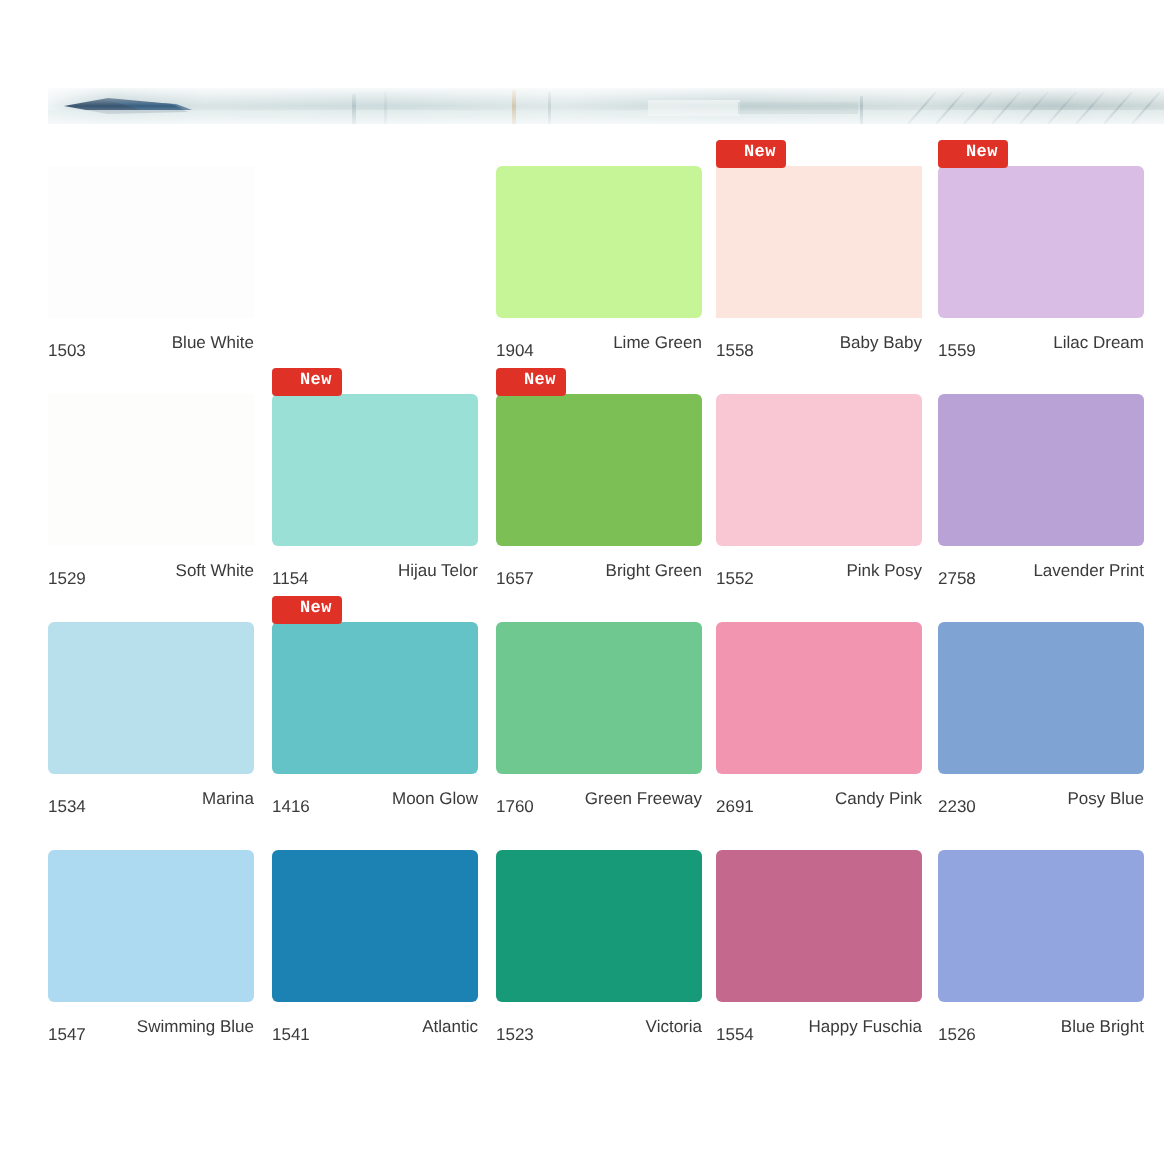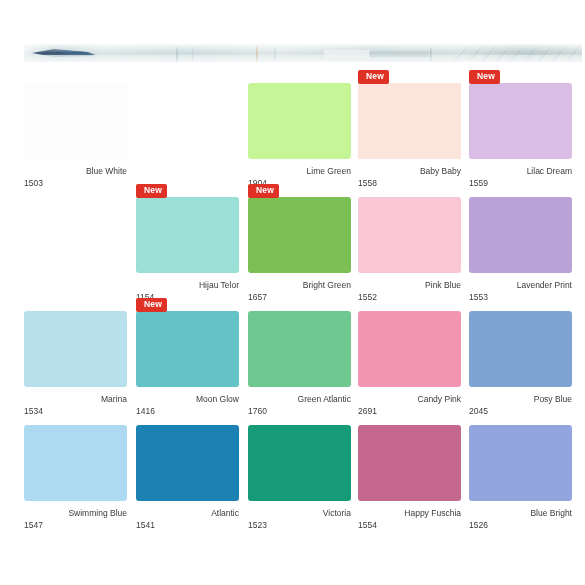--- a/index.html
+++ b/index.html
@@ -77,42 +77,42 @@
 
   .badge {
     position: absolute;
     left: 0;
     top: 2px;
     background: #e03127;
     color: #ffffff;
     font-size: 8.5px;
     line-height: 11px;
     font-weight: bold;
-    padding: 1px 5px 2px 8px;
+    padding: 1px 5px 2px 14px;
     border-radius: 2px;
     letter-spacing: 0.2px;
     z-index: 3;
-    font-family: Liberation Sans, sans-serif;
+    font-family: Liberation Mono, monospace;
   }
 
   .caption {
     position: absolute;
     left: 0;
     top: 96px;
     width: 103px;
     height: 14px;
     font-size: 8.5px;
     line-height: 14px;
     color: #3a3a3a;
     white-space: nowrap;
   }
   .caption .code {
     position: absolute;
     left: 0;
-    top: 12px;
+    top: 4px;
   }
   .caption .nm {
     position: absolute;
     right: 0;
     top: 0;
     text-align: left;
   }
 </style>
 </head>
 <body>
@@ -196,20 +196,28 @@
       <div class="badge">New</div>
       <div class="chip" style="background: rgb(217, 189, 228);"></div>
       <div class="caption">
         <span class="code">1559</span>
         <span class="nm">Lilac Dream</span>
       </div>
     </div>
   </div>
 
   <div class="row">
+    <div class="cell c0">
+
+      <div class="chip plain" style="background: rgb(253, 253, 252);"></div>
+      <div class="caption">
+        <span class="code">1529</span>
+        <span class="nm">Soft White</span>
+      </div>
+    </div>
     <div class="cell c1">
       <div class="badge">New</div>
       <div class="chip" style="background: rgb(154, 224, 215);"></div>
       <div class="caption">
         <span class="code">1154</span>
         <span class="nm">Hijau Telor</span>
       </div>
     </div>
     <div class="cell c2">
       <div class="badge">New</div>
@@ -217,28 +225,28 @@
       <div class="caption">
         <span class="code">1657</span>
         <span class="nm">Bright Green</span>
       </div>
     </div>
     <div class="cell c3">
 
       <div class="chip" style="background: rgb(249, 198, 212);"></div>
       <div class="caption">
         <span class="code">1552</span>
-        <span class="nm">Pink Blue</span>
+        <span class="nm">Pink Posy</span>
       </div>
     </div>
     <div class="cell c4">
 
       <div class="chip" style="background: rgb(185, 162, 214);"></div>
       <div class="caption">
-        <span class="code">1553</span>
+        <span class="code">2758</span>
         <span class="nm">Lavender Print</span>
       </div>
     </div>
   </div>
 
   <div class="row">
     <div class="cell c0">
 
       <div class="chip" style="background: rgb(184, 224, 236);"></div>
       <div class="caption">
@@ -252,36 +260,36 @@
       <div class="caption">
         <span class="code">1416</span>
         <span class="nm">Moon Glow</span>
       </div>
     </div>
     <div class="cell c2">
 
       <div class="chip" style="background: rgb(110, 200, 144);"></div>
       <div class="caption">
         <span class="code">1760</span>
-        <span class="nm">Green Atlantic</span>
+        <span class="nm">Green Freeway</span>
       </div>
     </div>
     <div class="cell c3">
 
       <div class="chip" style="background: rgb(241, 149, 176);"></div>
       <div class="caption">
         <span class="code">2691</span>
         <span class="nm">Candy Pink</span>
       </div>
     </div>
     <div class="cell c4">
 
       <div class="chip" style="background: rgb(127, 164, 212);"></div>
       <div class="caption">
-        <span class="code">2045</span>
+        <span class="code">2230</span>
         <span class="nm">Posy Blue</span>
       </div>
     </div>
   </div>
 
   <div class="row">
     <div class="cell c0">
 
       <div class="chip" style="background: rgb(173, 218, 241);"></div>
       <div class="caption">

